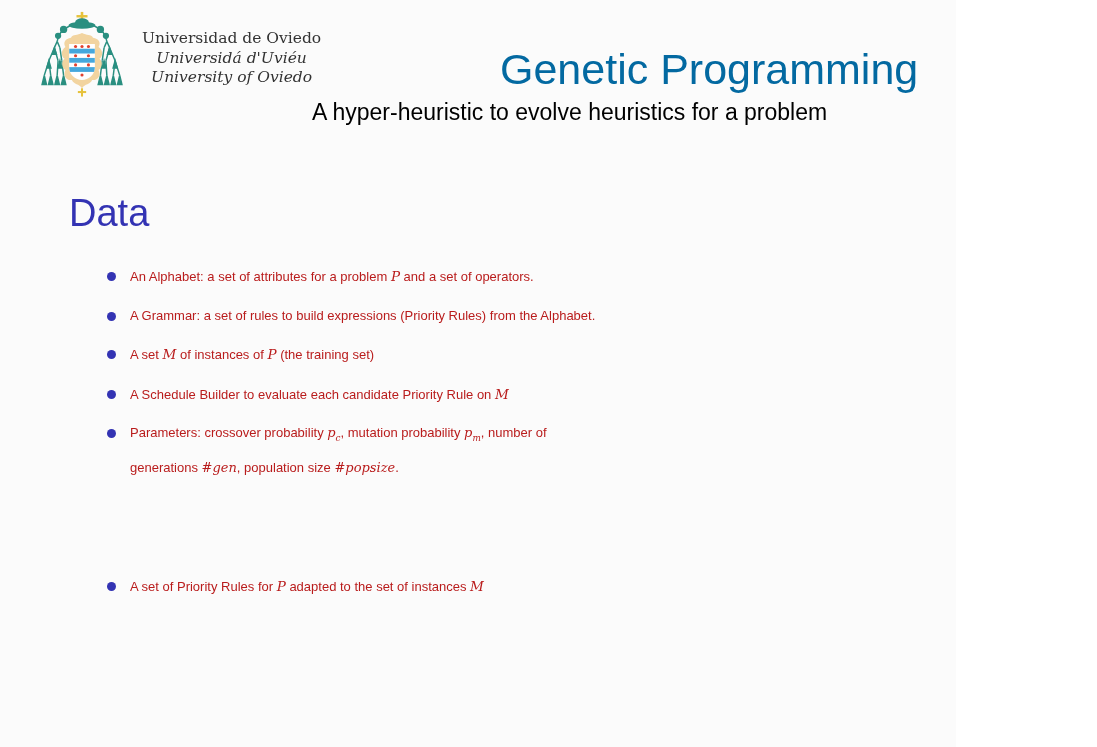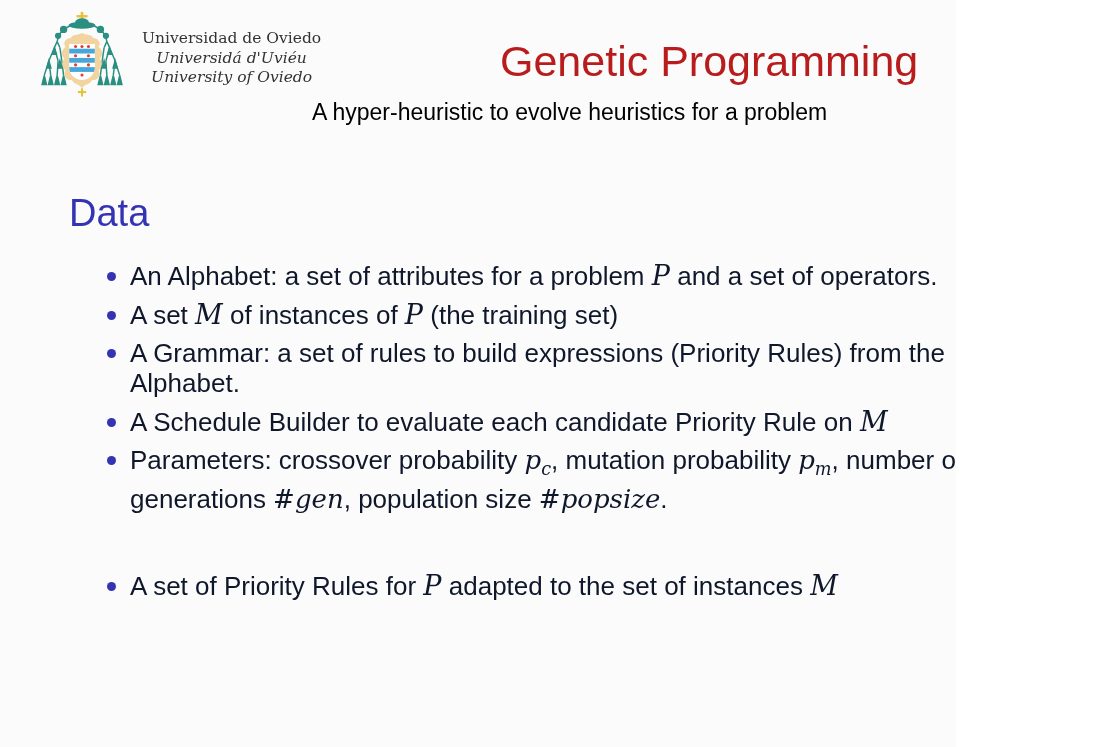--- a/index.html
+++ b/index.html
@@ -10,38 +10,38 @@
   }
   
   .logo { position:absolute; left:36px; top:11px; width:92px; height:92px; }
   .univ-lines {
     position:absolute; left:142px; top:29px;
     font-family:"DejaVu Serif", serif; font-size:15.5px; line-height:19.5px;
     color:#333333;
   }
   .univ-lines .it { font-style:italic;text-align:center; }
   .slide-title {
-    position:absolute; left:500px; top:40px;
-    font-size:43px; line-height:1; color:#b91c1c; white-space:nowrap;
+    position:absolute; left:500px; top:48px;
+    font-size:43px; line-height:1; color:#0369a1; white-space:nowrap;
   }
   .slide-subtitle {
     position:absolute; left:312px; top:99px;
     font-size:23px; line-height:1.2; color:#000000; white-space:nowrap;
   }
   
   .section-heading {
     position:absolute; left:69px;
     font-size:38px; line-height:1; color:#3333b3;
   }
   .heading-data   { top:194px; }
   .heading-result { top:513px; }
   .bullet-list {
     position:absolute; left:107px; width:950px;
     list-style:none; margin:0; padding:0;
-    font-size:26px; line-height:30px; color:#0f172a;
+    font-size:13px; line-height:30px; color:#b91c1c;
   }
   .list-data   { top:261px; }
   .list-result { top:571px; }
   .bullet-item { display:flex; align-items:flex-start; margin:0 0 8.5px 0; }
   .dot {
     flex:0 0 auto; width:9px; height:9px; border-radius:50%;
     background:#3333b3; margin:11px 14px 0 0;
   }
   .btext { flex:1 1 auto; }
   
@@ -141,25 +141,25 @@
 
   <div class="section-heading heading-data">Data</div>
 
   <ul class="bullet-list list-data">
     <li class="bullet-item">
       <span class="dot"></span>
       <span class="btext"><span>An Alphabet: a set of attributes for a problem </span><span class="cal">P</span><span> and a set of operators.</span></span>
     </li>
     <li class="bullet-item">
       <span class="dot"></span>
-      <span class="btext"><span>A set </span><span class="cal">M</span><span> of instances of </span><span class="cal">P</span><span> (the training set)</span></span>
+      <span class="btext"><span>A Grammar: a set of rules to build expressions (Priority Rules) from the Alphabet.</span></span>
     </li>
     <li class="bullet-item">
       <span class="dot"></span>
-      <span class="btext"><span>A Grammar: a set of rules to build expressions (Priority Rules) from the Alphabet.</span></span>
+      <span class="btext"><span>A set </span><span class="cal">M</span><span> of instances of </span><span class="cal">P</span><span> (the training set)</span></span>
     </li>
     <li class="bullet-item">
       <span class="dot"></span>
       <span class="btext"><span>A Schedule Builder to evaluate each candidate Priority Rule on </span><span class="cal">M</span></span>
     </li>
     <li class="bullet-item">
       <span class="dot"></span>
       <span class="btext"><span>Parameters: crossover probability </span><span class="mvar"><span>p</span><sub>c</sub></span><span>, mutation probability </span><span class="mvar"><span>p</span><sub>m</sub></span><span>, number of</span><br><span>generations </span><span class="mhash">#</span><span class="mvar">gen</span><span>, population size </span><span class="mhash">#</span><span class="mvar">popsize</span><span>.</span></span>
     </li>
   </ul>

